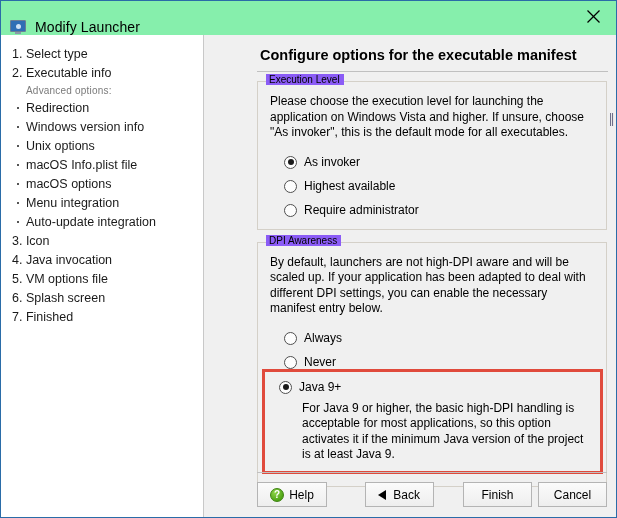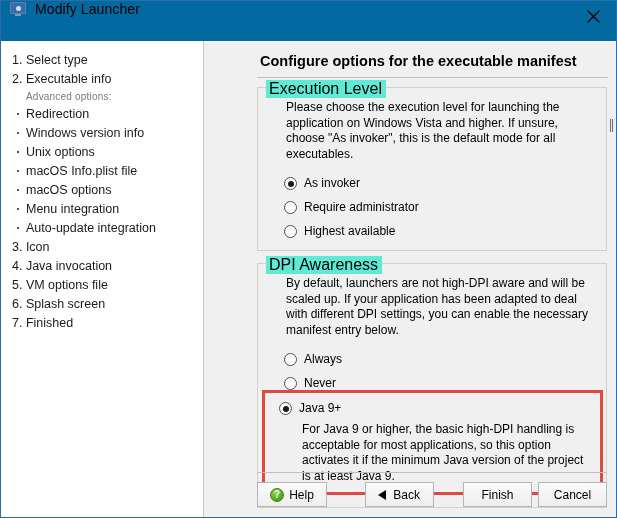--- a/index.html
+++ b/index.html
@@ -21,25 +21,25 @@
     width: 617px;
     height: 518px;
     box-sizing: border-box;
     border: 1px solid #2a6ca8;
     background: #f0f0f0;
     display: flex;
     flex-direction: column;
   }
   
   .titlebar {
-    height: 40px;
+    height: 34px;
     min-height: 31px;
-    background: #0369a1;
-    display: flex;
-    align-items: flex-start;
+    background: #86efac;
+    display: flex;
+    align-items: flex-end;
     position: relative;
   }
   .title-icon {
     width: 16px; height: 16px;
     margin-left: 9px;
     position: relative;
     flex: none;
   }
   .title-icon .mon {
     position: absolute;
@@ -164,30 +164,30 @@
     border-radius: 0;
     position: relative;
     margin-bottom: 12px;
     padding: 10px 12px 12px 12px;
     box-sizing: border-box;
   }
   .group > .legend {
     position: absolute;
     top: -8px;
     left: 8px;
-    background: #5eead4;
+    background: #8b5cf6;
     padding: 0 4px 0 3px;
-    font-size: 16px;
+    font-size: 10px;
     color: #000;
   }
   .group-desc {
     font-size: 12px;
     line-height: 15.5px;
     color: #000;
-    margin: 2px 2px 0 16px;
+    margin: 2px 2px 0 0;
   }
   .radios { margin-top: 14px; }
   .radio-row {
     display: flex;
     align-items: flex-end;
     margin: 0 0 10px 14px;
     cursor: default;
   }
   .radio-row:last-child { margin-bottom: 0; }
   .radio {
@@ -338,25 +338,25 @@
         <div class="group">
           <div class="legend">Execution Level</div>
           <div class="group-desc">Please choose the execution level for launching the application on Windows Vista and higher. If unsure, choose "As invoker", this is the default mode for all executables.</div>
           <div class="radios">
             <div class="radio-row">
               <span class="radio checked"></span>
               <span class="radio-label">As invoker</span>
             </div>
             <div class="radio-row">
               <span class="radio"></span>
+              <span class="radio-label">Highest available</span>
+            </div>
+            <div class="radio-row">
+              <span class="radio"></span>
               <span class="radio-label">Require administrator</span>
-            </div>
-            <div class="radio-row">
-              <span class="radio"></span>
-              <span class="radio-label">Highest available</span>
             </div>
           </div>
         </div>
 
         <div class="group">
           <div class="legend">DPI Awareness</div>
           <div class="group-desc">By default, launchers are not high-DPI aware and will be scaled up. If your application has been adapted to deal with different DPI settings, you can enable the necessary manifest entry below.</div>
           <div class="radios">
             <div class="radio-row">
               <span class="radio"></span>

